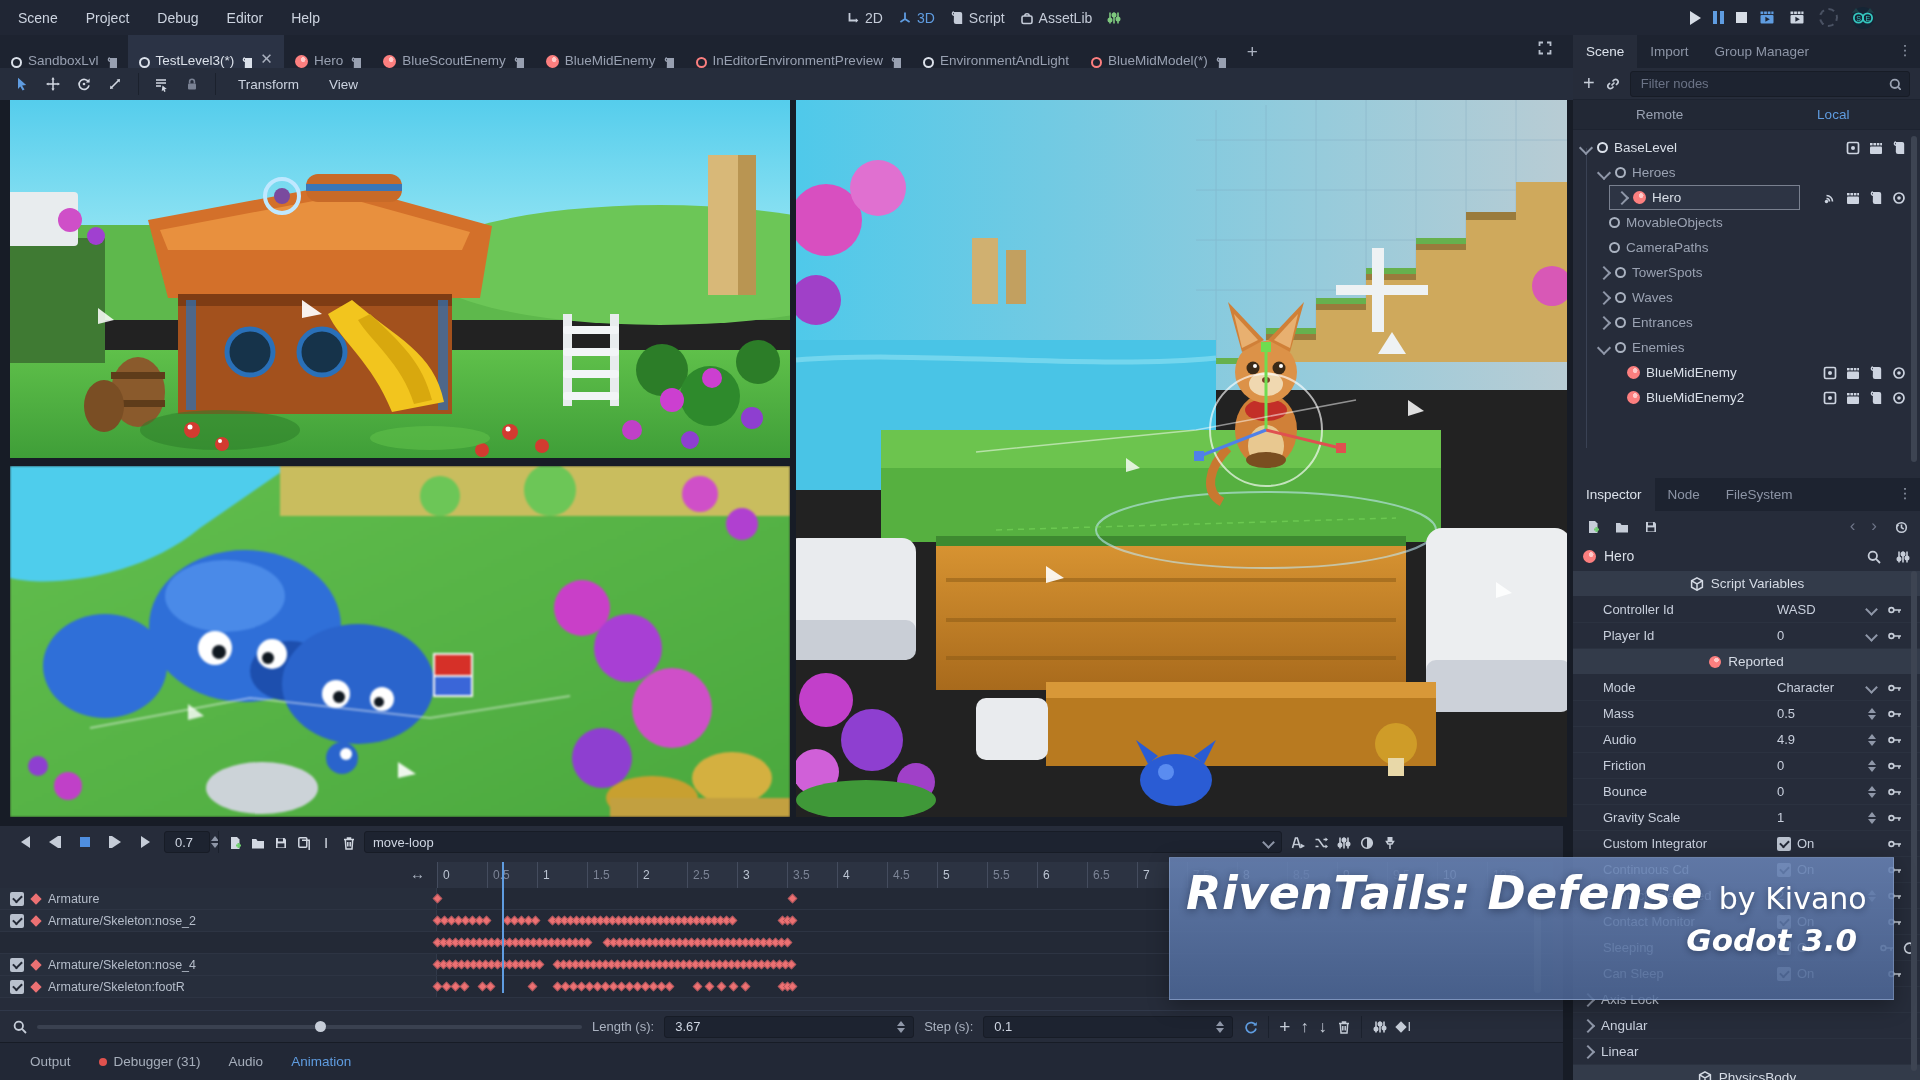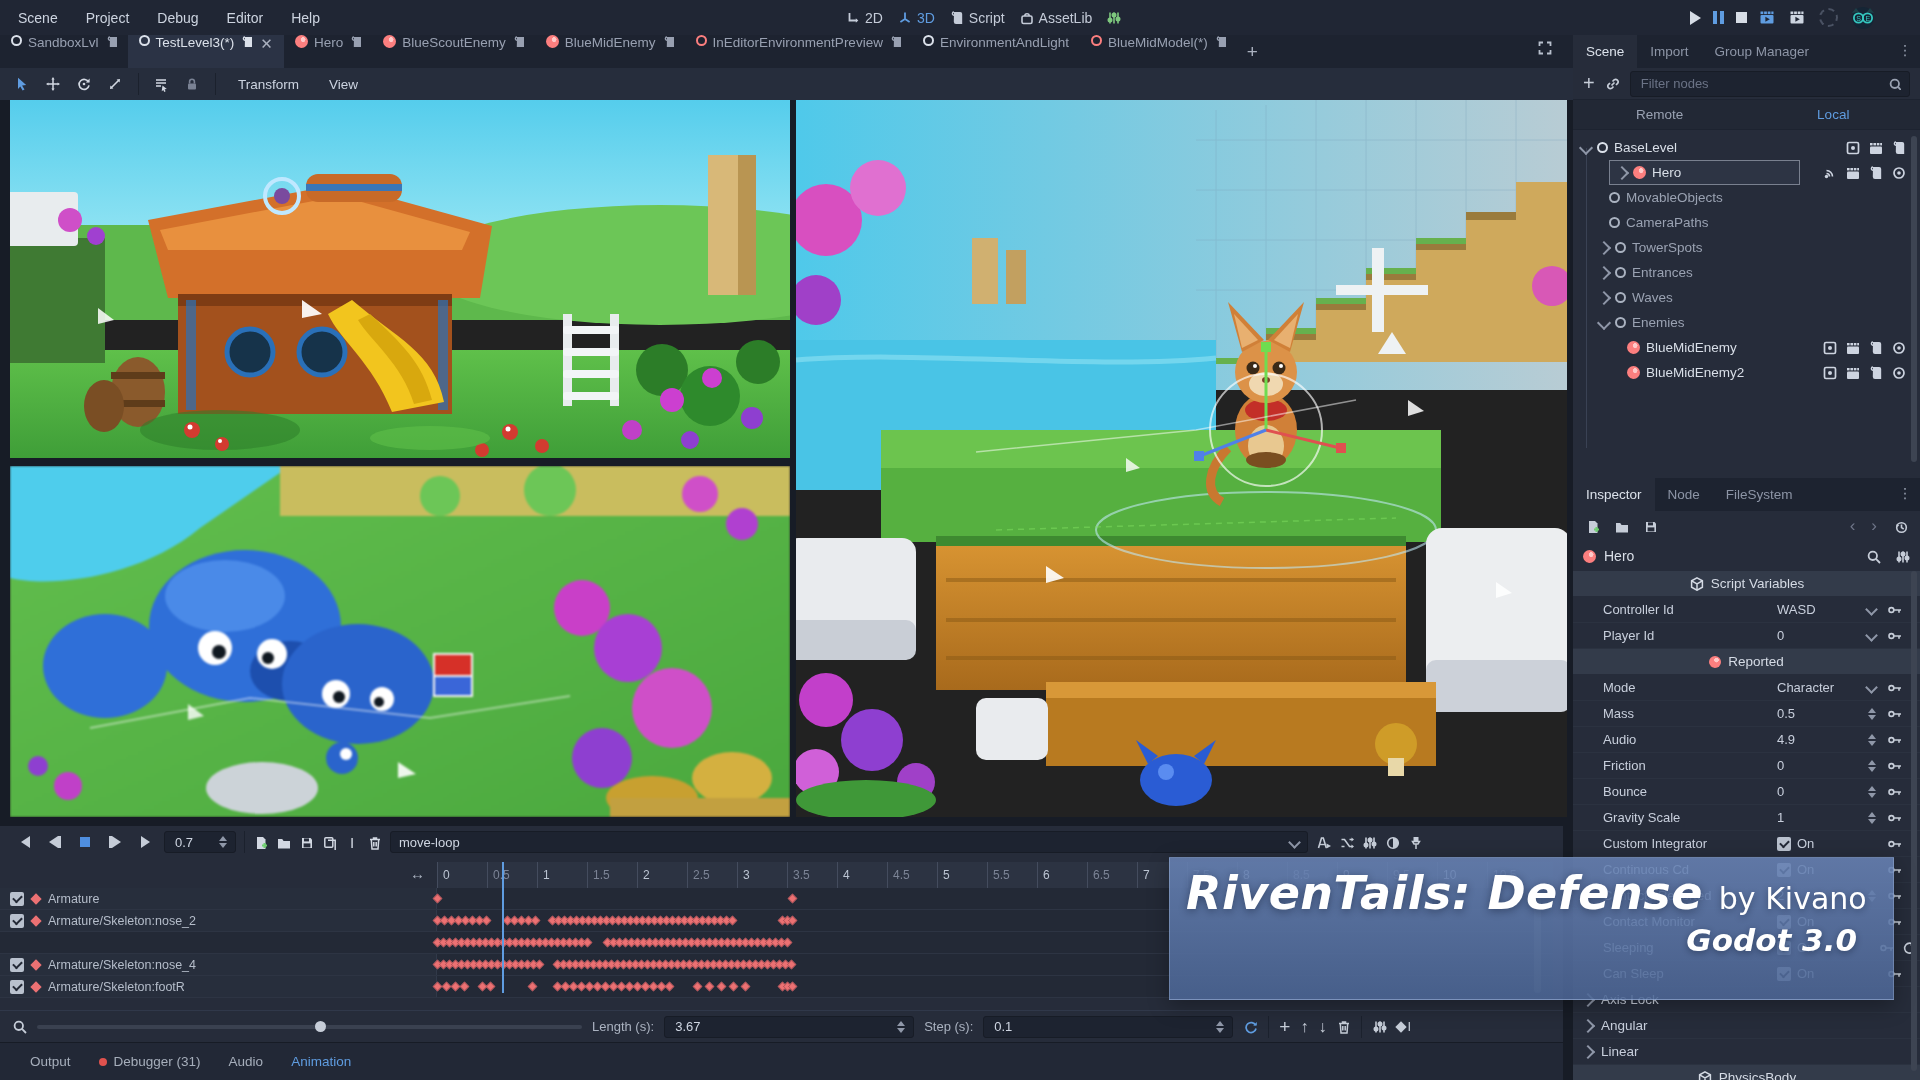--- a/index.html
+++ b/index.html
@@ -16,21 +16,21 @@
   .ws-item{display:flex;align-items:center;gap:5px;font-size:14px;color:#c4cbd8;}
   .ws-item.active{color:#5f9ce0;}
   #playctl{left:1690px;top:0;height:35px;gap:12px;}
   .tri-r{width:0;height:0;border-left:11px solid #d7dde6;border-top:7px solid transparent;border-bottom:7px solid transparent;}
   .pause{display:flex;gap:3px;}
   .pause i{display:block;width:4px;height:13px;background:#5f9ce0;}
   .stopsq{width:11px;height:11px;background:#d7dde6;}
   .spinner{width:15px;height:15px;border:2px dashed #4a5263;border-radius:50%;}
   
   #tabbar{left:0;top:35px;width:1573px;height:33px;background:#1d2330;display:flex;align-items:stretch;}
-  .tab{display:flex;align-items:flex-start;gap:6px;padding:0 11px;font-size:13.5px;color:#98a0b1;cursor:default;}
+  .tab{display:flex;align-items:flex-end;gap:6px;padding:0 11px;font-size:13.5px;color:#98a0b1;cursor:default;}
   .tab.active{background:#2b3345;color:#dbe1ea;}
   .ring{width:11px;height:11px;border-radius:50%;border:2px solid #dbe1ea;box-sizing:border-box;}
   .ring.r{border-color:#fc7f7f;}
   .sph{width:13px;height:13px;border-radius:50%;background:radial-gradient(circle at 62% 35%,#ffc9c9 0 20%,#fc7f7f 22% 72%,#d65f5f 74%);}
   .tclose{color:#aab1bf;font-size:15px;margin-left:2px;}
   .tab-plus{font-size:19px;color:#aab1bf;display:flex;align-items:center;padding:0 10px;}
   #tab-expand{left:1537px;top:40px;color:#b7bfcc;}
   
   #vtoolbar{left:0;top:68px;width:1573px;height:32px;background:#262d3c;gap:14px;padding-left:14px;box-sizing:border-box;}
   .vt-sep{width:1px;height:22px;background:#1b212d;}
@@ -666,21 +666,21 @@
       <span class="abtn">
           <span class="stopsq2"></span>
         </span>
       <span class="abtn">
           <span class="bar-v"></span>
           <span class="tri-rs"></span>
         </span>
       <span class="abtn">
           <span class="tri-rs"></span>
         </span>
-      <div class="field" style="width:72px">
+      <div class="field" style="width:46px">
         <input style="width: 34px; background: transparent; border: 0px; outline: 0px; color: rgb(207, 214, 226); font-size: 13px; font-family: inherit;" value="0.7">
         <span class="spin">
             <b class="up"></b>
             <b class="dn"></b>
           </span>
       </div>
       <span class="vt-sep"></span>
       <svg class="ic" style="color:#d2d8e2">
           <use href="#ic-pagep"></use>
         </svg>
@@ -1079,20 +1079,25 @@
               <use href="#ic-editable"></use>
             </svg>
             <svg class="ic">
               <use href="#ic-clapper"></use>
             </svg>
             <svg class="ic">
               <use href="#ic-script"></use>
             </svg>
           </span>
       </div>
+      <div class="trow" style="padding-left:26px">
+        <span class="exp d"></span>
+          <span class="ring" style="border-color:#aab2c0"></span>
+          <span>Heroes</span>
+      </div>
       <div class="trow bright" style="padding-left:44px">
         <span class="selbox"></span>
         <span class="exp r"></span>
           <span class="sph"></span>
           <span>Hero</span>
         <span class="ticons">
             <svg class="ic">
               <use href="#ic-signal"></use>
             </svg>
             <svg class="ic">
@@ -1115,26 +1120,26 @@
           <span>CameraPaths</span>
       </div>
       <div class="trow" style="padding-left:26px">
         <span class="exp r"></span>
           <span class="ring" style="border-color:#aab2c0"></span>
           <span>TowerSpots</span>
       </div>
       <div class="trow" style="padding-left:26px">
         <span class="exp r"></span>
           <span class="ring" style="border-color:#aab2c0"></span>
-          <span>Entrances</span>
+          <span>Waves</span>
       </div>
       <div class="trow" style="padding-left:26px">
         <span class="exp r"></span>
           <span class="ring" style="border-color:#aab2c0"></span>
-          <span>Waves</span>
+          <span>Entrances</span>
       </div>
       <div class="trow" style="padding-left:26px">
         <span class="exp d"></span>
           <span class="ring" style="border-color:#aab2c0"></span>
           <span>Enemies</span>
       </div>
       <div class="trow bright" style="padding-left:54px">
         <span class="sph"></span>
           <span>BlueMidEnemy</span>
         <span class="ticons">

